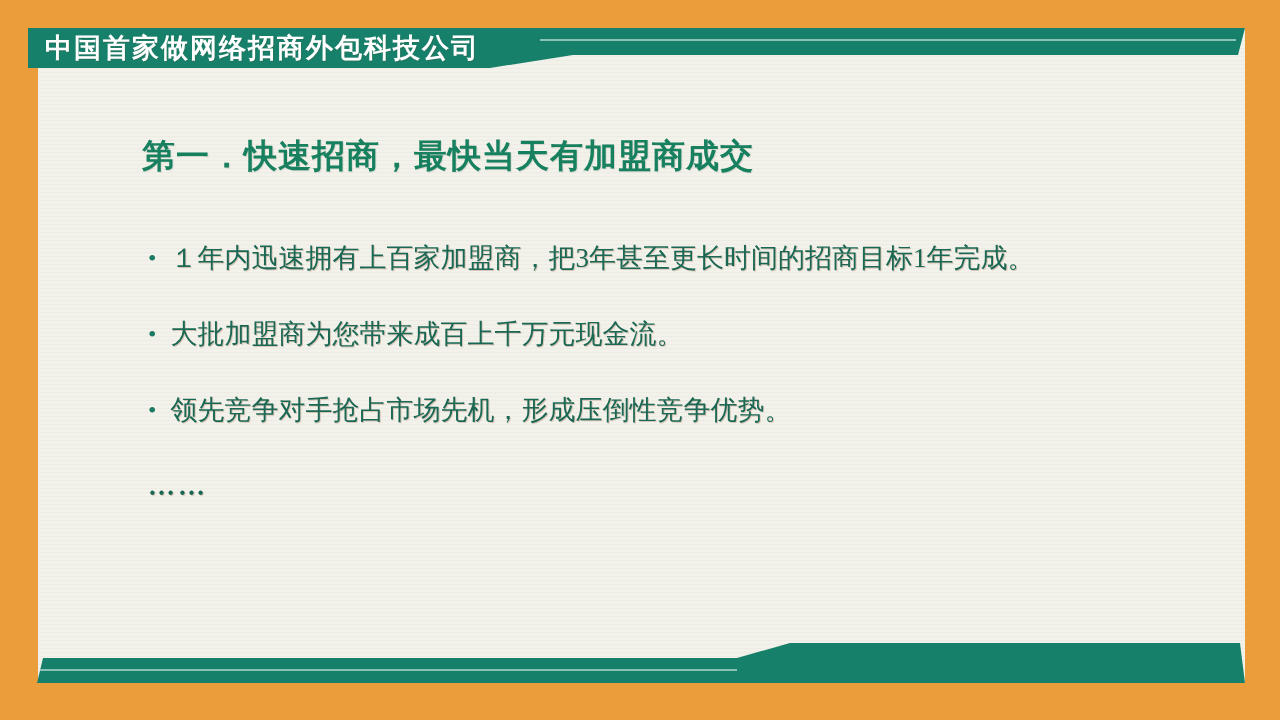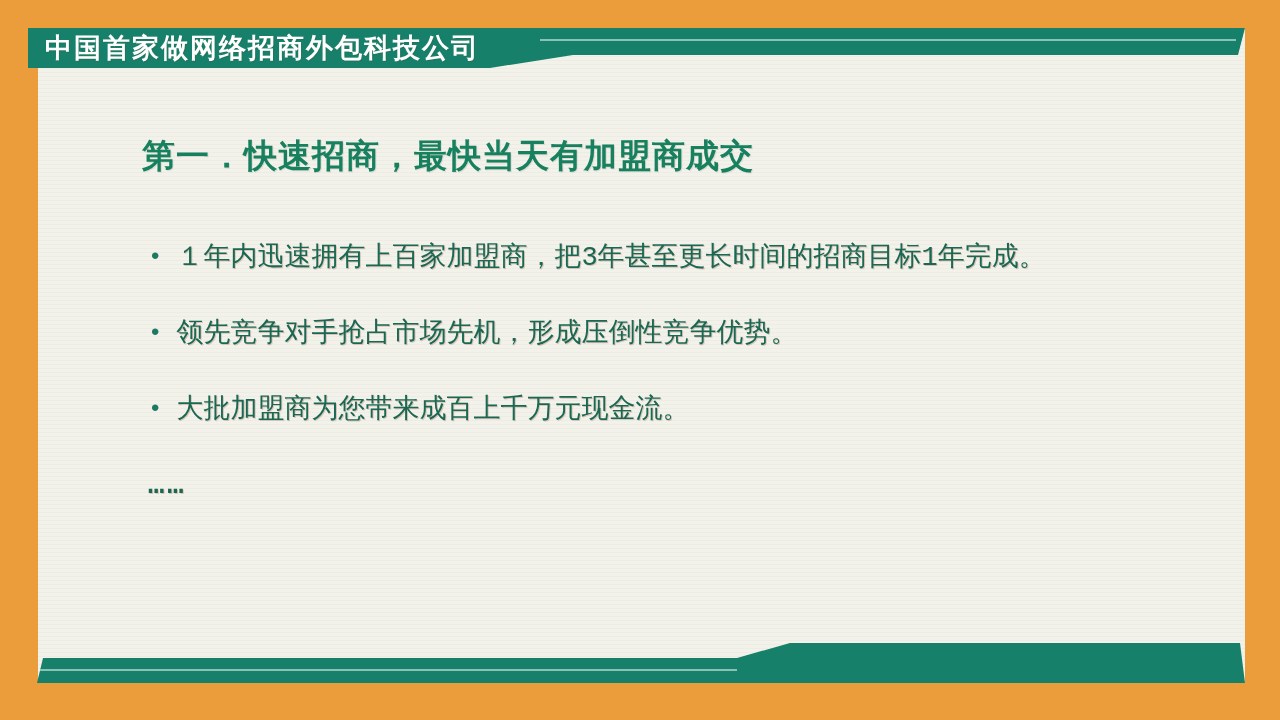--- a/index.html
+++ b/index.html
@@ -90,21 +90,21 @@
   
   .bullet-list {
     position: absolute;
     left: 148px; top: 220px;
     width: 1070px;
     list-style: none; margin: 0; padding: 0;
   }
   .bullet-list li {
     line-height: 76px;
     white-space: nowrap;
-    font-family: Liberation Mono, monospace;
+    font-family: Liberation Serif, serif;
     font-size: 27px;
     color: #1A6854;
     text-shadow: 1px 1px 0 rgba(150,85,60,0.28);
   }
   .bullet-dot {
     display: inline-block;
     color: #1C7A64;
     font-size: 24px;
     margin-right: 14px;
     vertical-align: 1px;
@@ -127,24 +127,24 @@
   <div class="header-label">中国首家做网络招商外包科技公司</div>
 </div>
 
 <div class="slide-title">第一．快速招商，最快当天有加盟商成交</div>
 
 <ul class="bullet-list">
   <li>
     <span class="bullet-dot">•</span><span>１年内迅速拥有上百家加盟商，把3年甚至更长时间的招商目标1年完成。</span>
   </li>
   <li>
-    <span class="bullet-dot">•</span><span>领先竞争对手抢占市场先机，形成压倒性竞争优势。</span>
+    <span class="bullet-dot">•</span><span>大批加盟商为您带来成百上千万元现金流。</span>
   </li>
   <li>
-    <span class="bullet-dot">•</span><span>大批加盟商为您带来成百上千万元现金流。</span>
+    <span class="bullet-dot">•</span><span>领先竞争对手抢占市场先机，形成压倒性竞争优势。</span>
   </li>
   <li class="ellipsis-row">
     <span>……</span>
   </li>
 </ul>
 
 <div class="footer-banner">
   <div class="footer-line"></div>
 </div>
 

